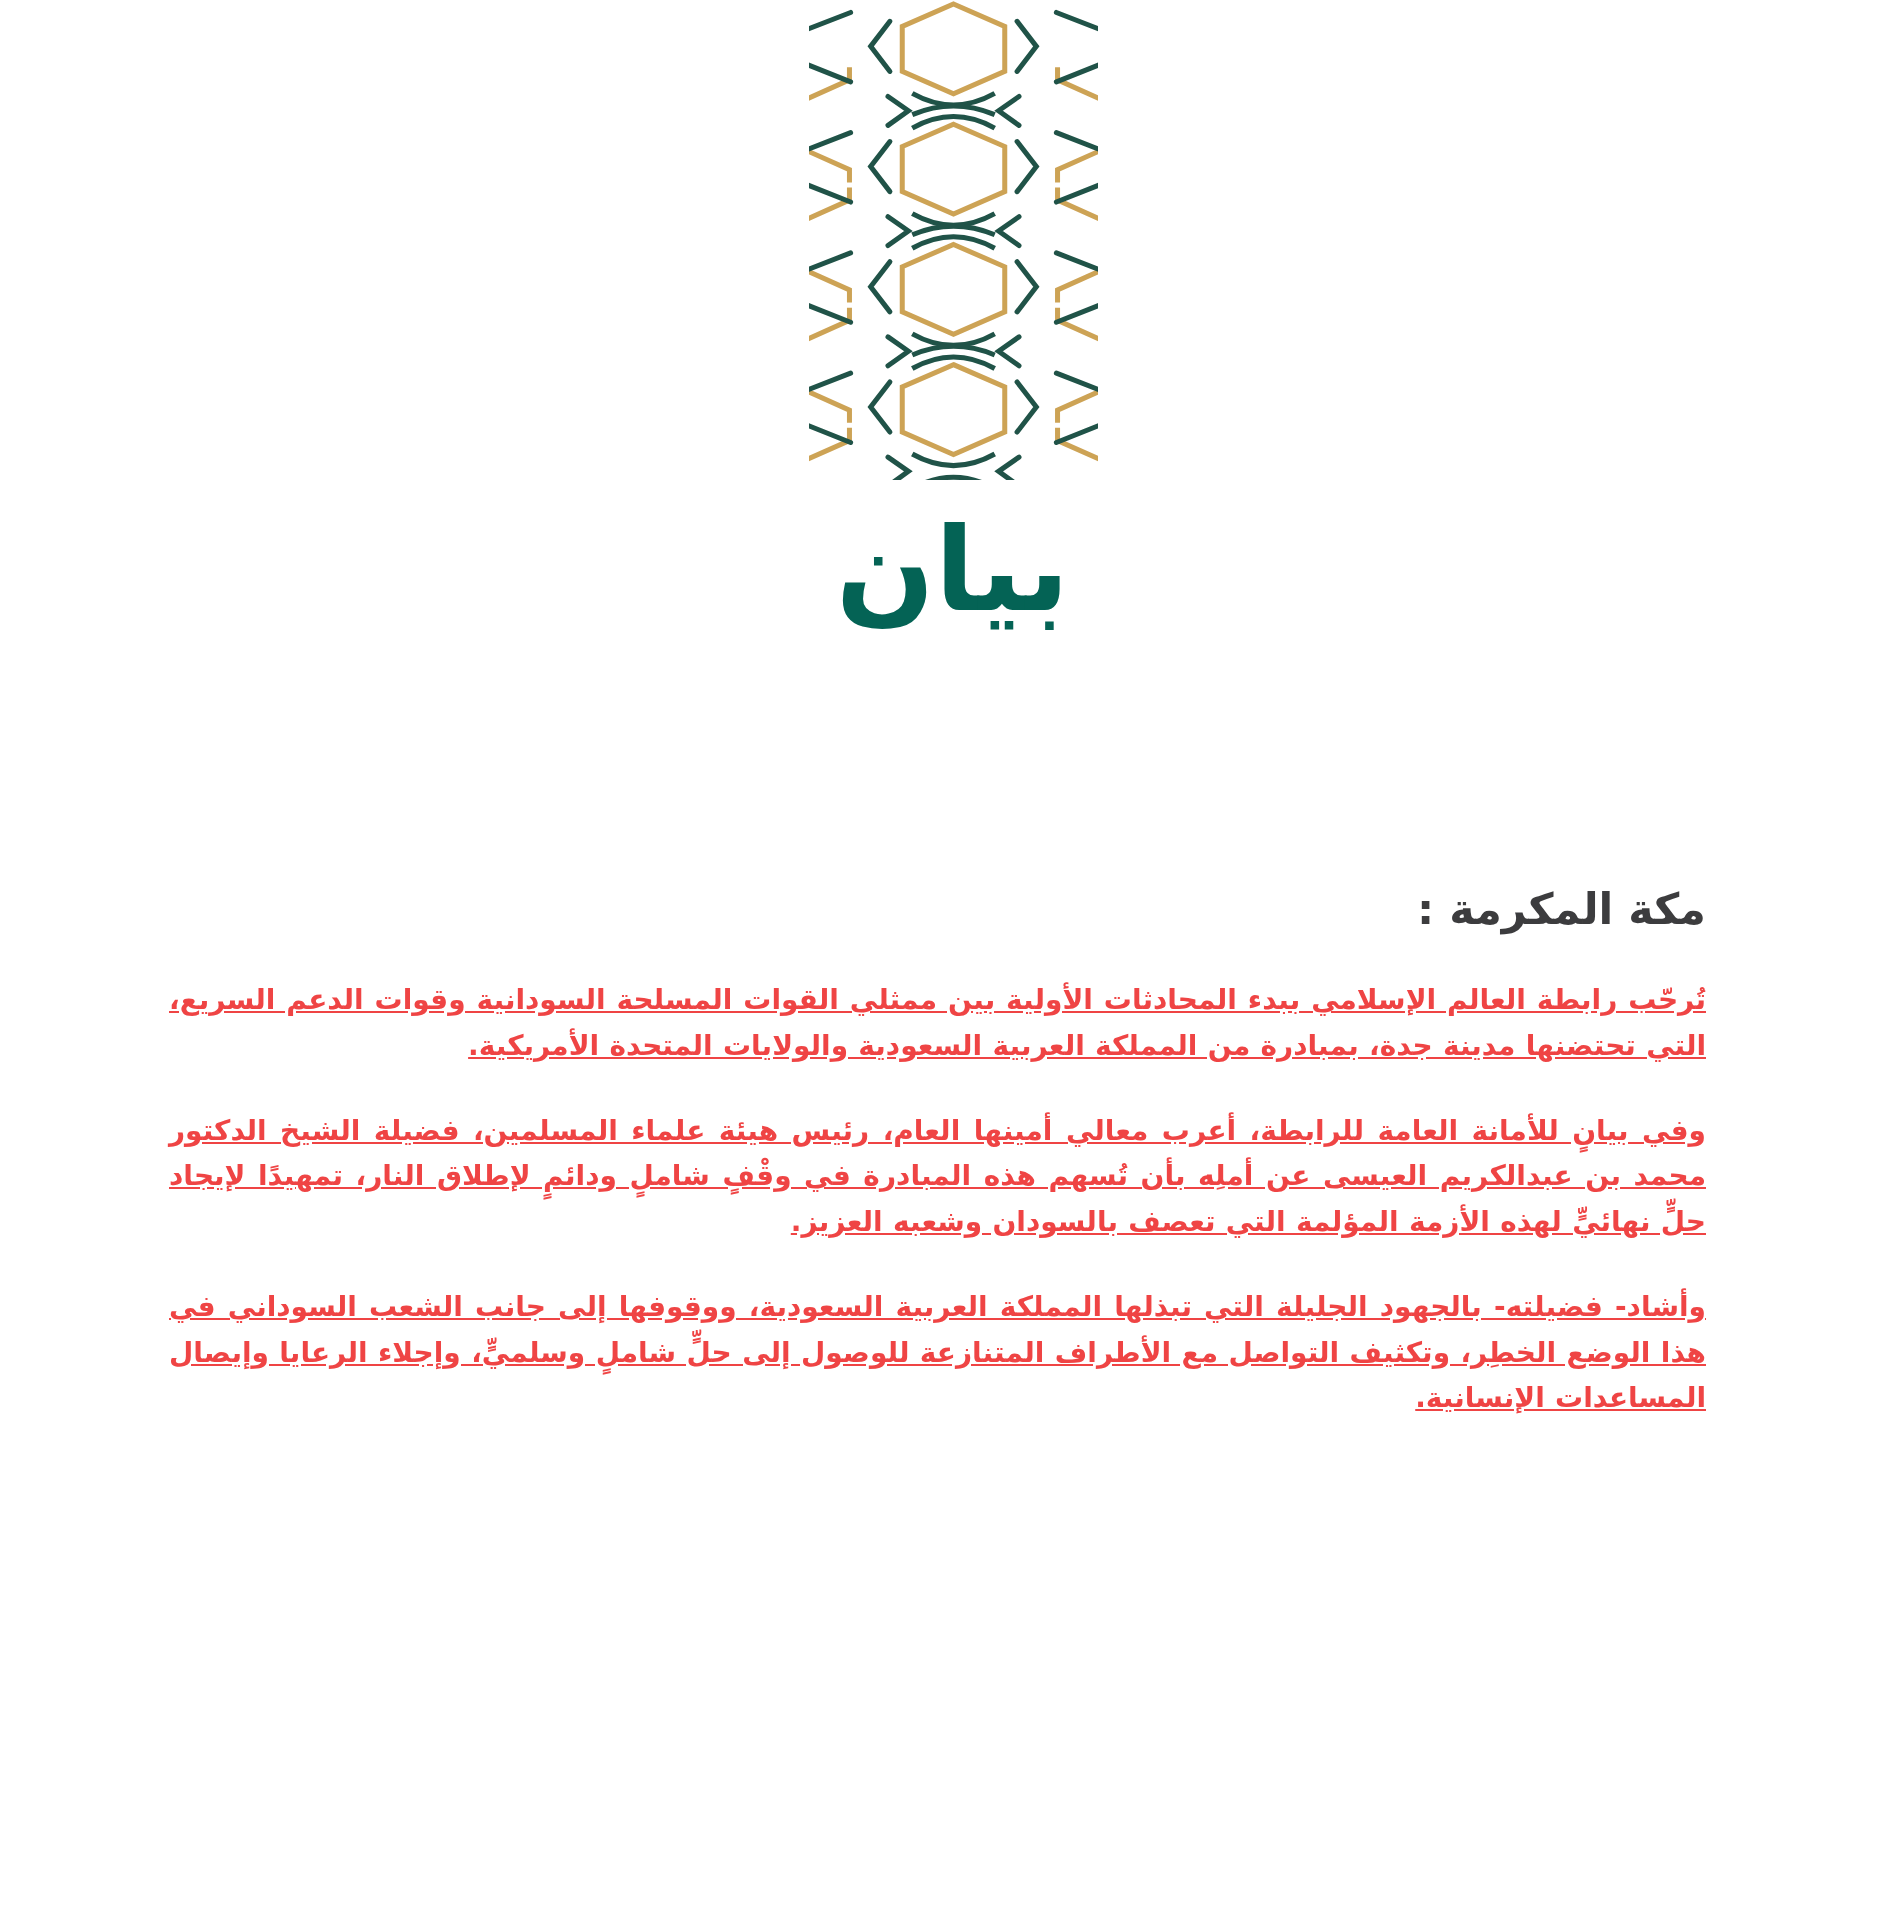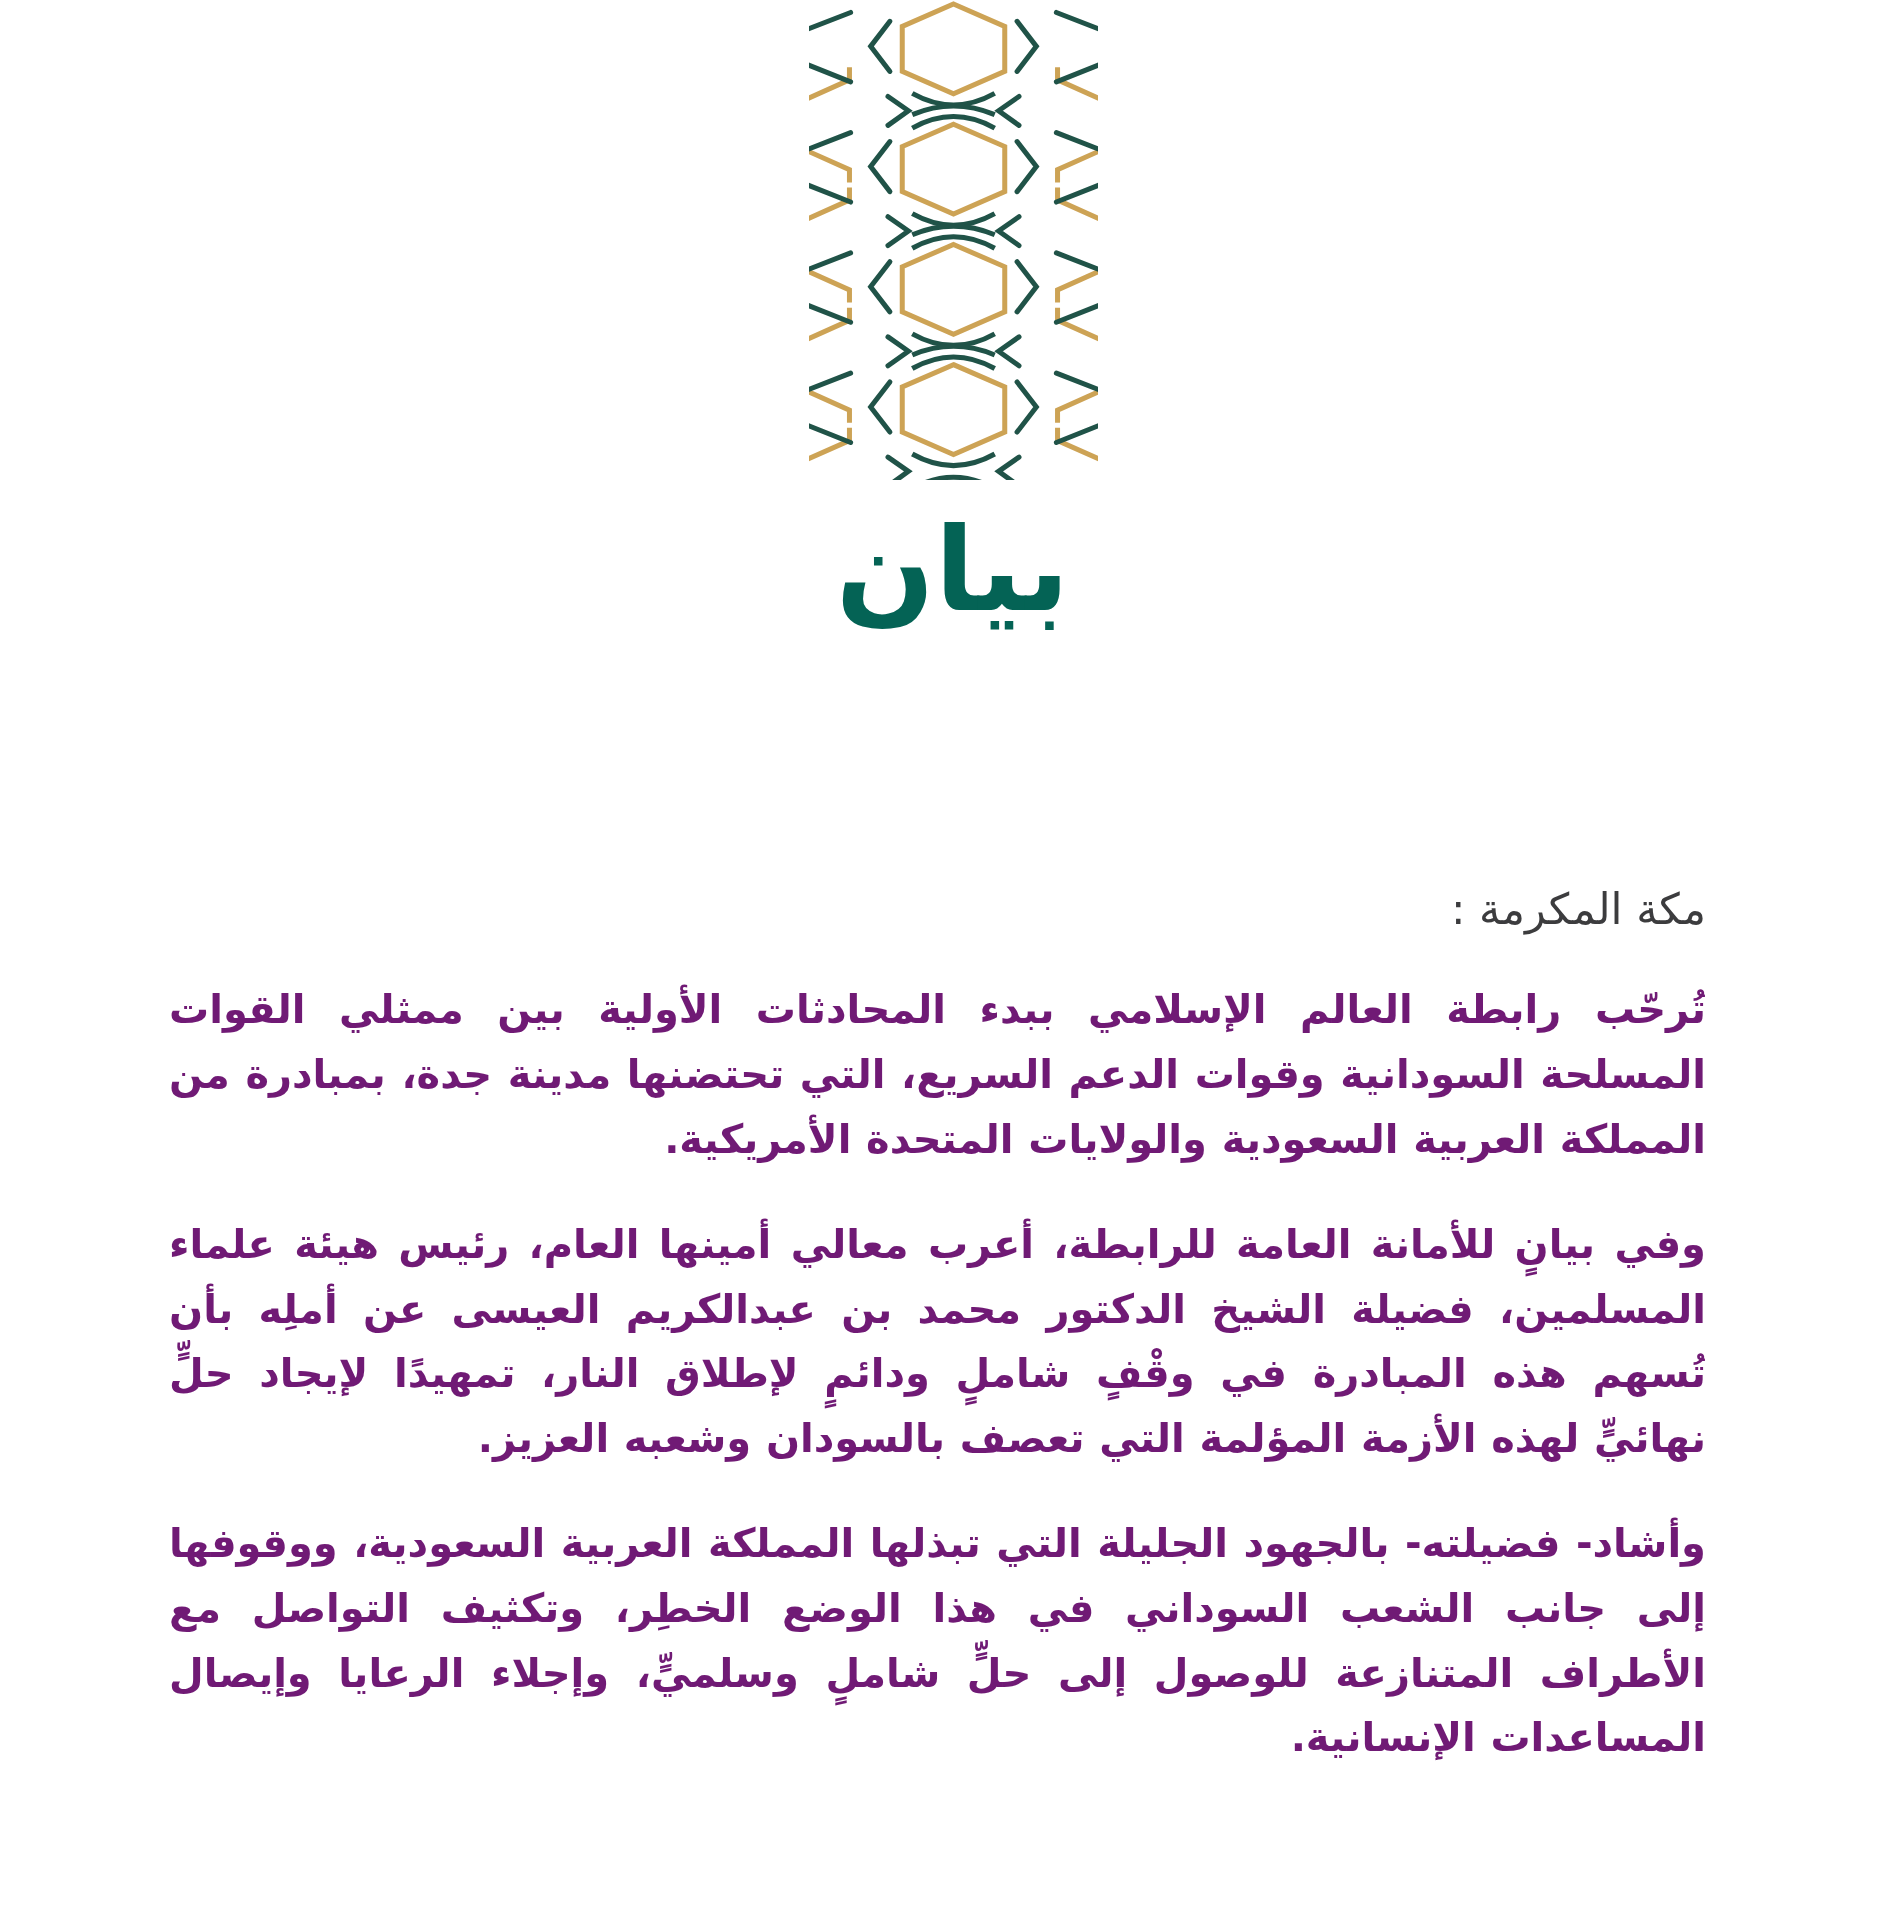--- a/index.html
+++ b/index.html
@@ -44,35 +44,36 @@
     position:absolute;
     left:169px;
     top:878px;
     width:1537px;
     direction:rtl;
     text-align:justify;
     text-align-last:right;
   }
   .dateline{
     font-size:43px;
-    font-weight:400;
+    font-weight:700;
     line-height:1.45;
     color:#3c3c3e;
     margin:0 0 37px 0;
     text-align:right;
   }
   .para{
-    font-size:40px;
+    font-size:28px;
     line-height:1.62;
     font-weight:700;
-    color:#701a75;
+    color:#ef4444;
     margin:0 0 40px 0;
     text-align:justify;
     text-align-last:right;
     word-spacing:0.02em;
+    text-decoration:underline;
   }
   .para:last-child{margin-bottom:0;}
 </style>
 </head>
 <body>
 
 <div class="pattern-band">
   <svg width="289" height="480" viewBox="0 0 750 1245" xmlns="http://www.w3.org/2000/svg">
     <defs>
 

